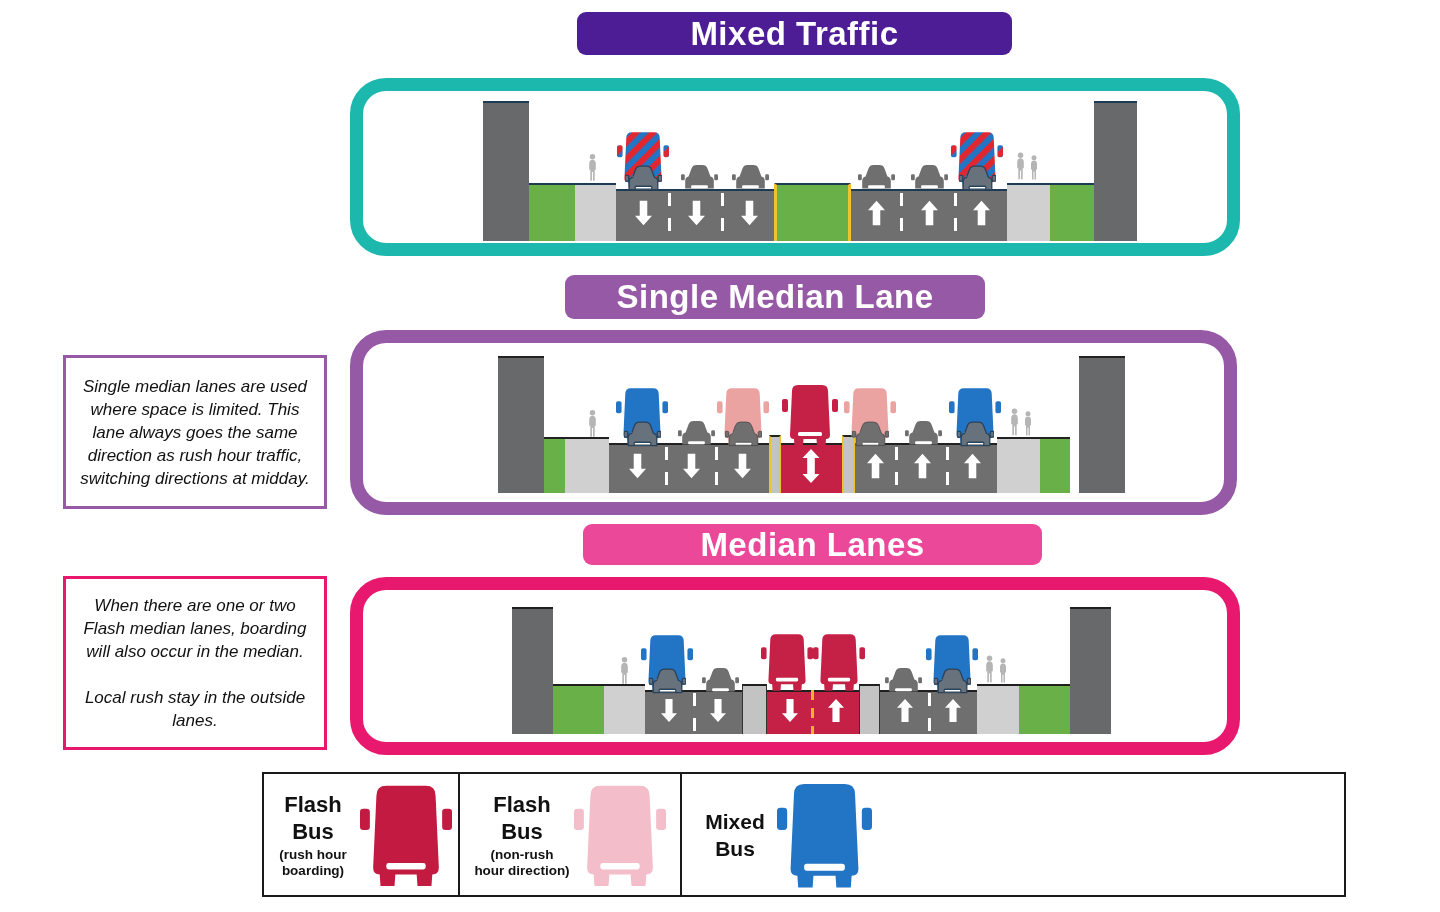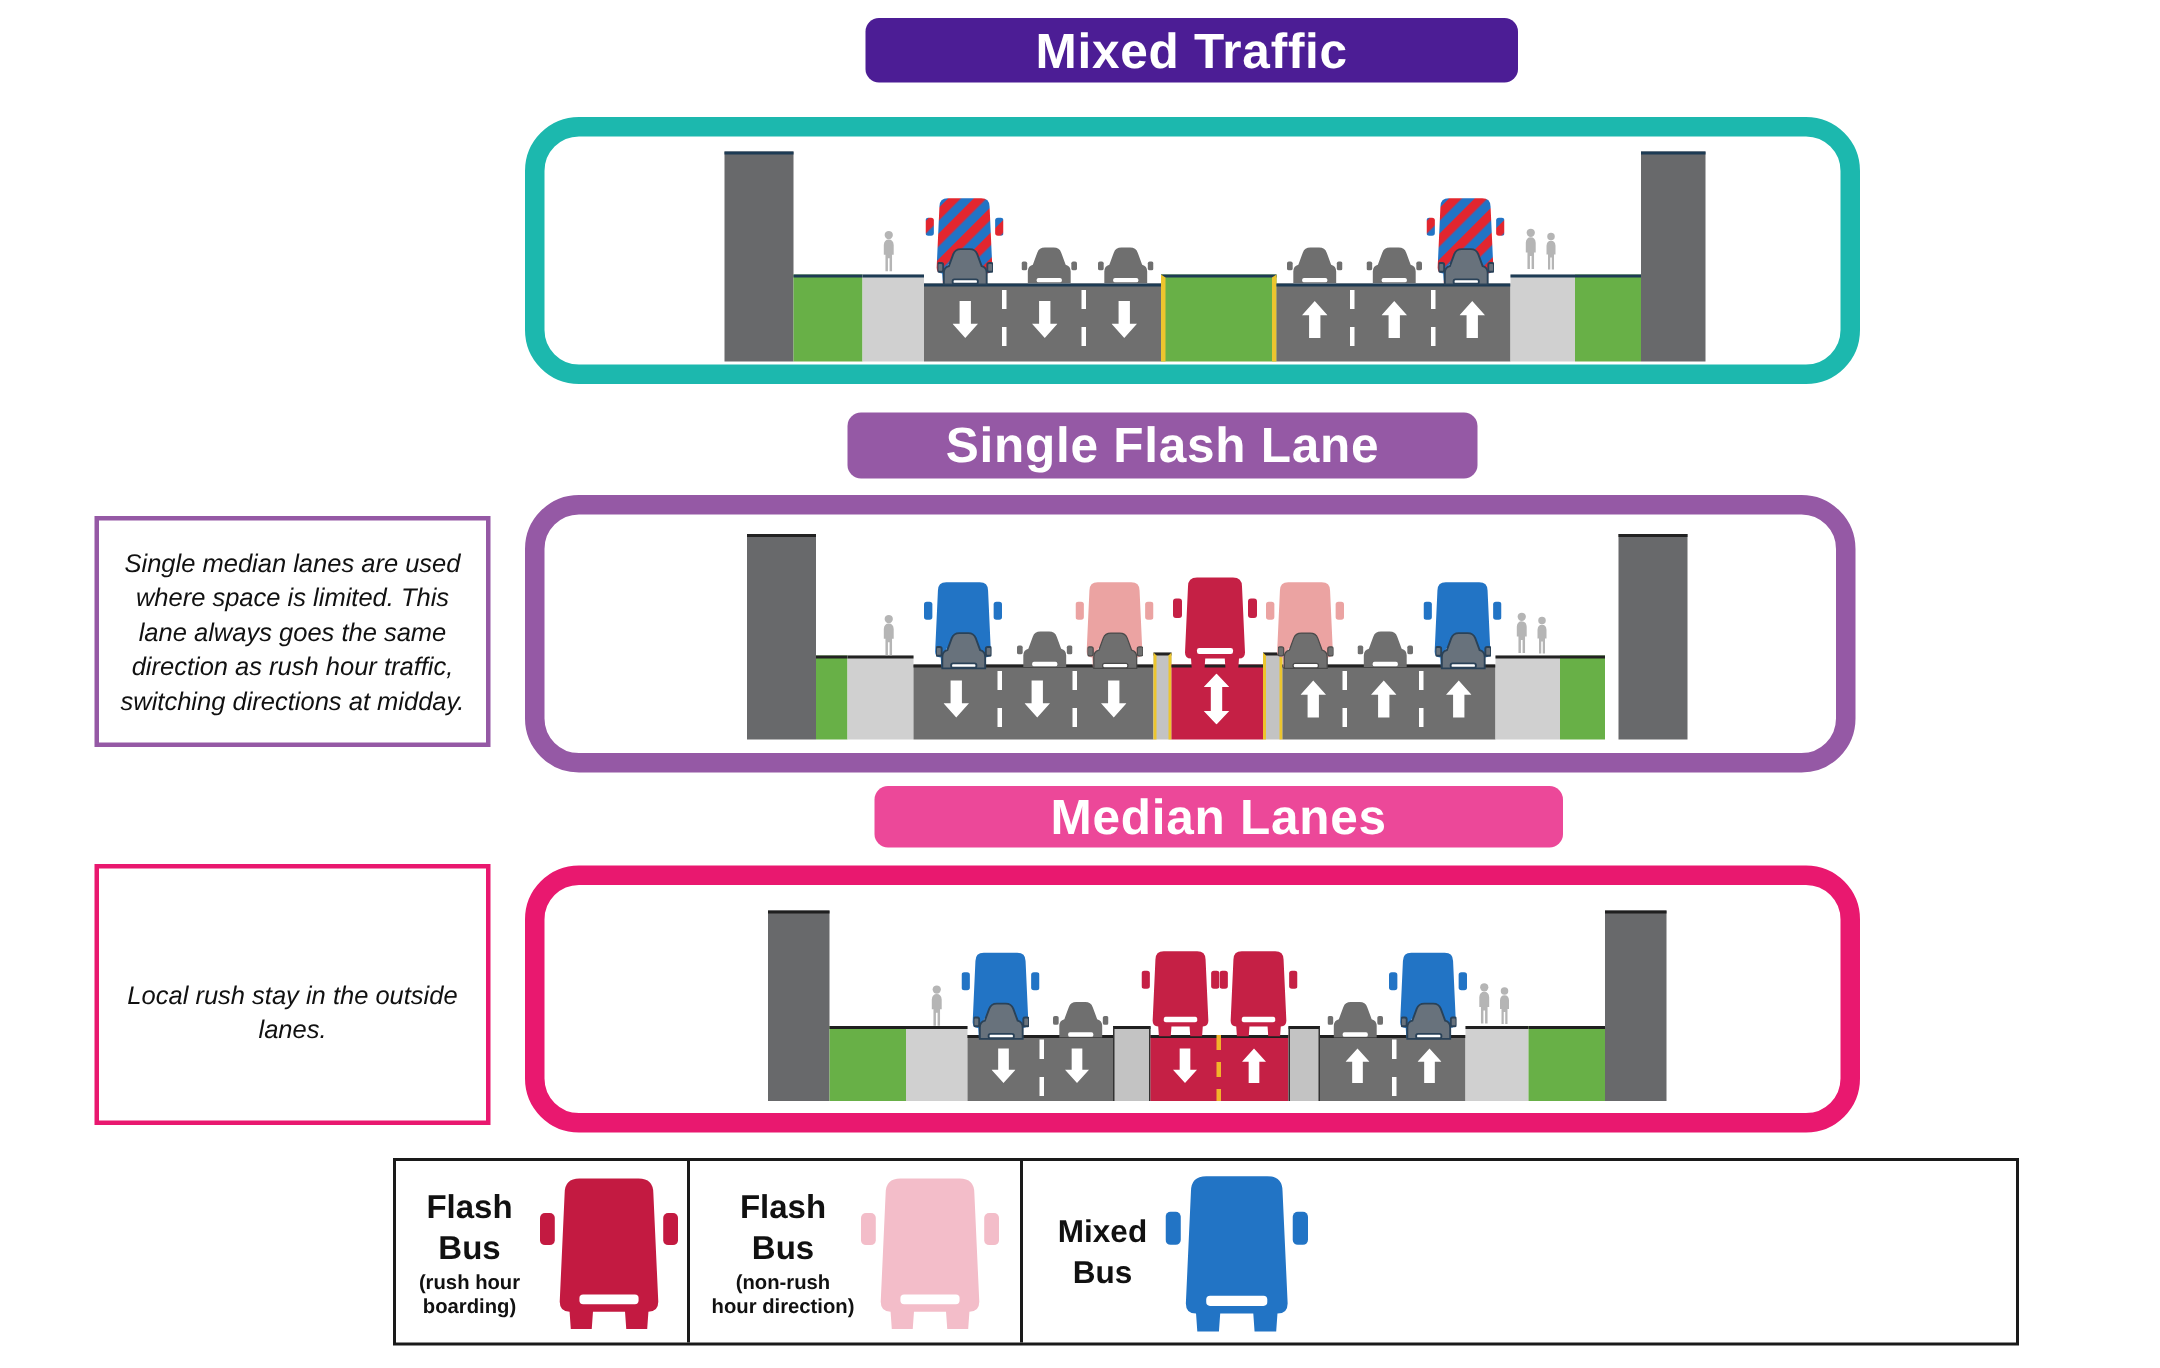--- a/index.html
+++ b/index.html
@@ -138,24 +138,24 @@
       <svg class="veh" style="left:652px;top:60px;width:11px;height:30px">
           <use href="#person" fill="#b5b5b5"></use>
         </svg>
       <svg class="veh" style="left:666px;top:63px;width:10px;height:27px">
           <use href="#person" fill="#b5b5b5"></use>
         </svg>
     </div>
   </div>
 
   <div class="banner" style="left:565px;top:275px;width:420px;height:44px;background:#9559a5">
-    <span>Single Flash Lane</span>
-  </div>
-
-  <div class="note" style="left:63px;top:344px;width:264px;height:154px;border:3px solid #9559a5">
+    <span>Single Median Lane</span>
+  </div>
+
+  <div class="note" style="left:63px;top:355px;width:264px;height:154px;border:3px solid #9559a5">
     <span>Single median lanes are used where space is limited. This lane always goes the same direction as rush hour traffic, switching directions at midday.</span>
   </div>
 
   <div class="panel" style="left:350px;top:330px;width:887px;height:185px;border:13px solid #9559a5">
     <div class="scene">
       <div class="bld" style="left:135px;top:13px;width:46px;height:137px;border-top:2.5px solid #222"></div>
       <div class="bld" style="left:716px;top:13px;width:46px;height:137px;border-top:2.5px solid #222"></div>
       <div class="strip" style="left:181px;top:94px;width:21px;height:56px;background:#68b047;border-color:#222"></div>
       <div class="strip" style="left:202px;top:94px;width:44px;height:56px;background:#d0d0d0;border-color:#222"></div>
       <div class="strip" style="left:246px;top:100px;width:160px;height:50px;background:#6f6f6f;border-color:#222"></div>
@@ -235,20 +235,21 @@
           <use href="#person" fill="#b5b5b5"></use>
         </svg>
     </div>
   </div>
 
   <div class="banner" style="left:583px;top:524px;width:459px;height:41px;background:#ec4899">
     <span>Median Lanes</span>
   </div>
 
   <div class="note" style="left:63px;top:576px;width:264px;height:174px;border:3px solid #e9186f">
+    <span>When there are one or two Flash median lanes, boarding will also occur in the median.</span>
     <span style="height:23px"></span>
     <span>Local rush stay in the outside lanes.</span>
   </div>
 
   <div class="panel" style="left:350px;top:577px;width:890px;height:178px;border:13px solid #e9186f">
     <div class="scene">
       <div class="bld" style="left:149px;top:17px;width:41px;height:127px;border-top:2.5px solid #1f1f1f"></div>
       <div class="bld" style="left:707px;top:17px;width:41px;height:127px;border-top:2.5px solid #1f1f1f"></div>
       <div class="strip" style="left:190px;top:94px;width:51px;height:50px;background:#68b047;border-color:#1f1f1f"></div>
       <div class="strip" style="left:241px;top:94px;width:41px;height:50px;background:#d0d0d0;border-color:#1f1f1f"></div>

